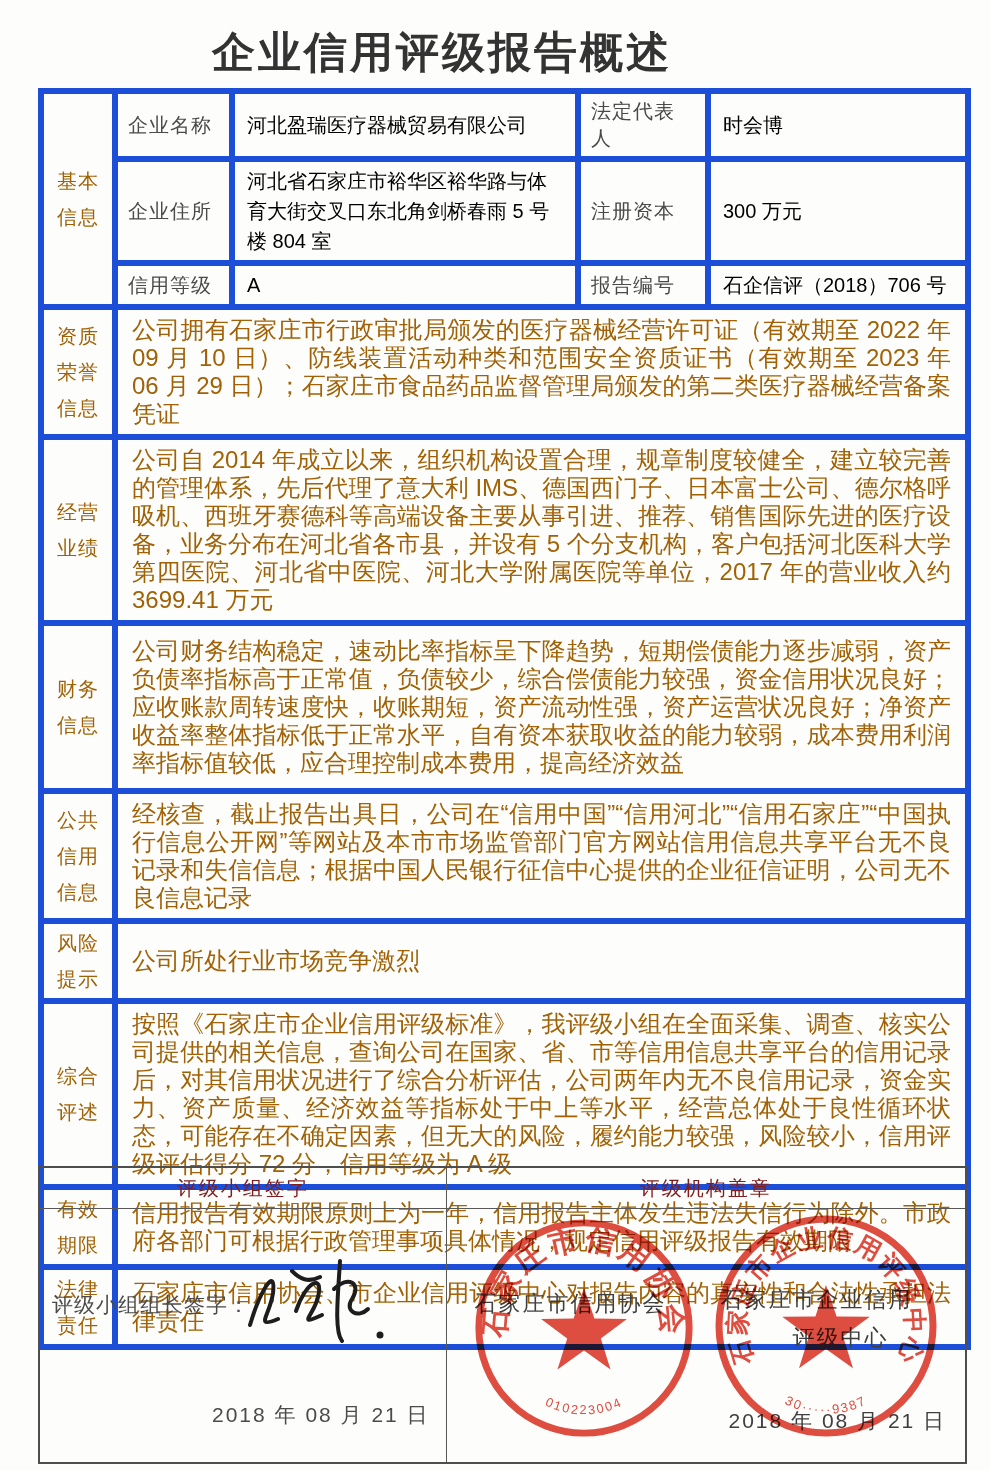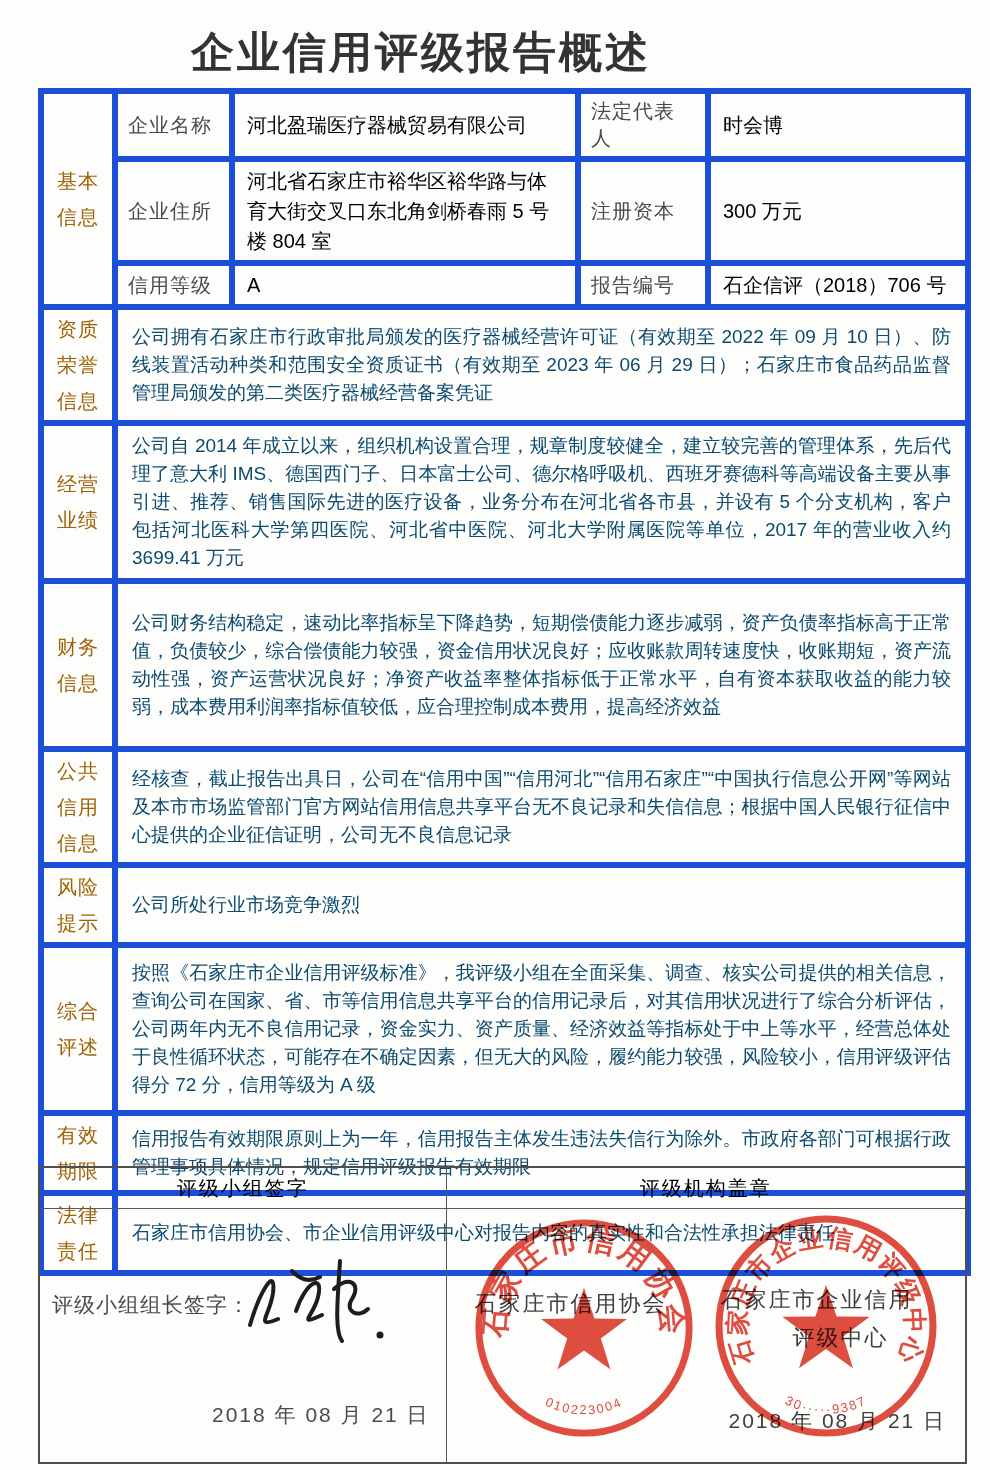--- a/index.html
+++ b/index.html
@@ -1,32 +1,32 @@
 <!DOCTYPE html>
 <html><head>
 <meta charset="utf-8">
 <style>
   html,body{margin:0;padding:0;background:#ffffff;}
   .page{position:relative;width:990px;height:1470px;background:#fdfdfb;overflow:hidden;
         font-family:"Liberation Sans",sans-serif;color:#454545;}
   .doc-title{position:absolute;top:24px;left:0;width:842px;text-align:center;
-             font-size:43px;font-weight:700;color:#333;letter-spacing:3px;}
+             font-size:43px;font-weight:700;color:#333;letter-spacing:3px;padding-left:21px;}
   table{border-collapse:collapse;table-layout:fixed;}
   .doc-table{position:absolute;left:38px;top:88px;width:927px;}
   .doc-table td{border:6px solid #1d4ed8;vertical-align:middle;}
   .doc-table{border:2px solid #4e4e4e;}
   .sec-label{text-align:center;font-size:20px;color:#a16207;letter-spacing:1px;}
   .sec-label span{display:inline-block;width:48px;line-height:1.8;text-align:center;}
   .field-label{padding:4px 10px;font-size:20px;letter-spacing:1px;color:#4a4a4a;}
   .field-value{padding:4px 12px;font-size:20px;line-height:1.5;color:#000000;}
-  .sec-text{padding:6px 14px;font-size:19px;line-height:28px;text-align:justify;color:#0c4a6e;}
+  .sec-text{padding:6px 14px;font-size:24px;line-height:28px;text-align:justify;color:#a16207;}
   .sign-table{position:absolute;left:38px;top:1166px;width:927px;border:2px solid #4e4e4e;}
   .sign-table td{border:1px solid #585858;padding:0;vertical-align:top;}
   .sign-head td{height:40px;text-align:center;vertical-align:middle;
-                font-size:20px;letter-spacing:2px;color:#000000;}
+                font-size:20px;letter-spacing:2px;color:#7f1d1d;}
   .sign-body td{height:253px;}
   .cell-wrap{position:relative;width:100%;height:253px;overflow:hidden;text-align:center;}
   .sig-label{position:absolute;left:12px;top:82px;font-size:21px;letter-spacing:1px;color:#4b4b4b;}
   .sig-svg{position:absolute;left:196px;top:38px;}
   .sig-date{position:absolute;left:172px;top:192px;font-size:21px;letter-spacing:2px;color:#4b4b4b;}
   .org-print{position:absolute;font-size:22px;letter-spacing:2px;color:#3f3f3f;white-space:nowrap;}
   .org1{left:28px;top:80px;}
   .org2a{left:274px;top:76px;}
   .org2b{left:346px;top:114px;}
   .stamp-date{position:absolute;left:282px;top:198px;font-size:21px;letter-spacing:2px;color:#3f3f3f;}

